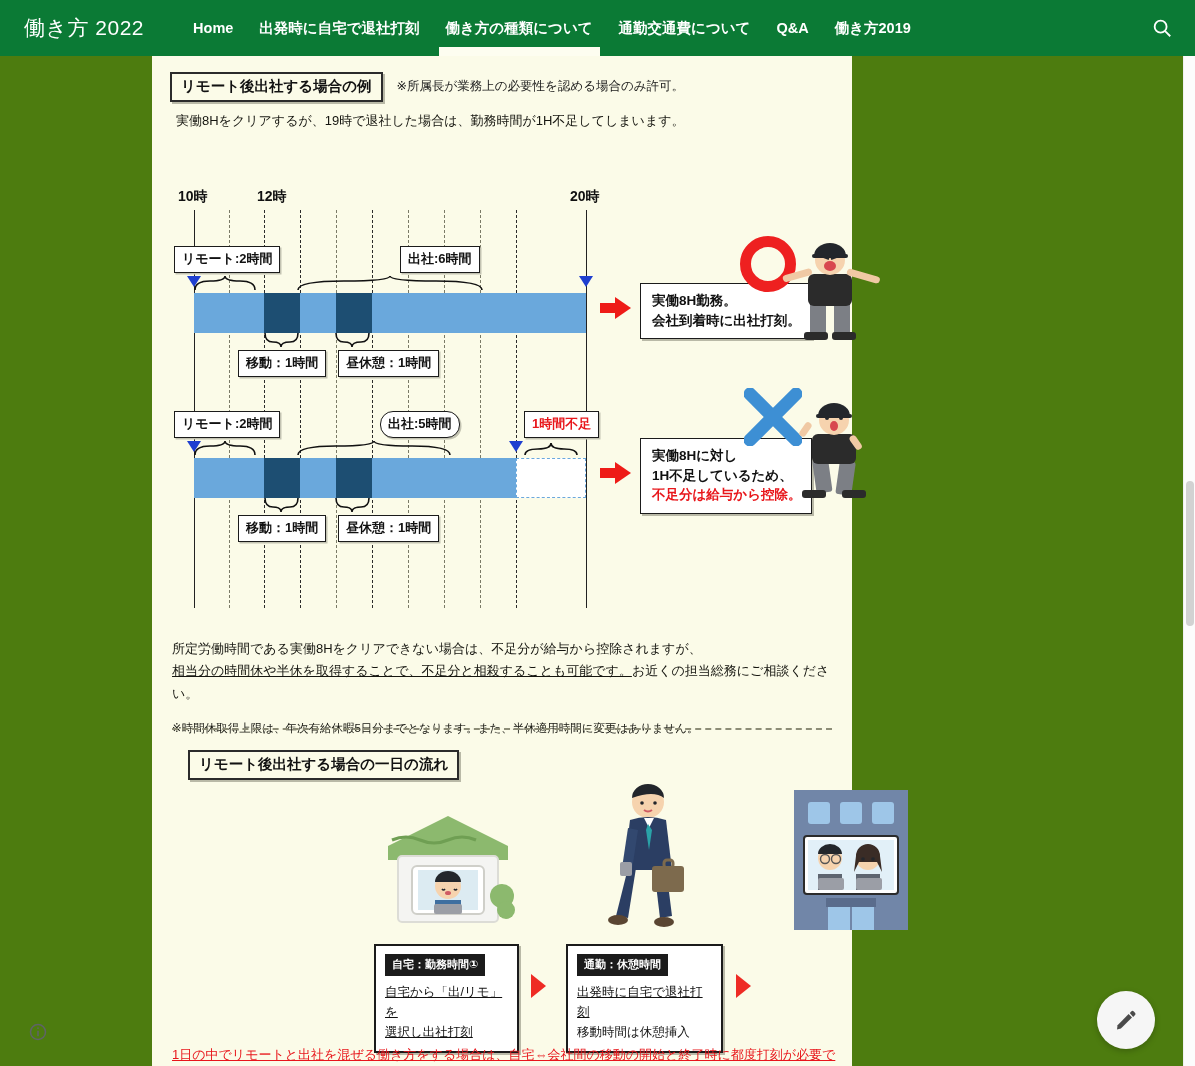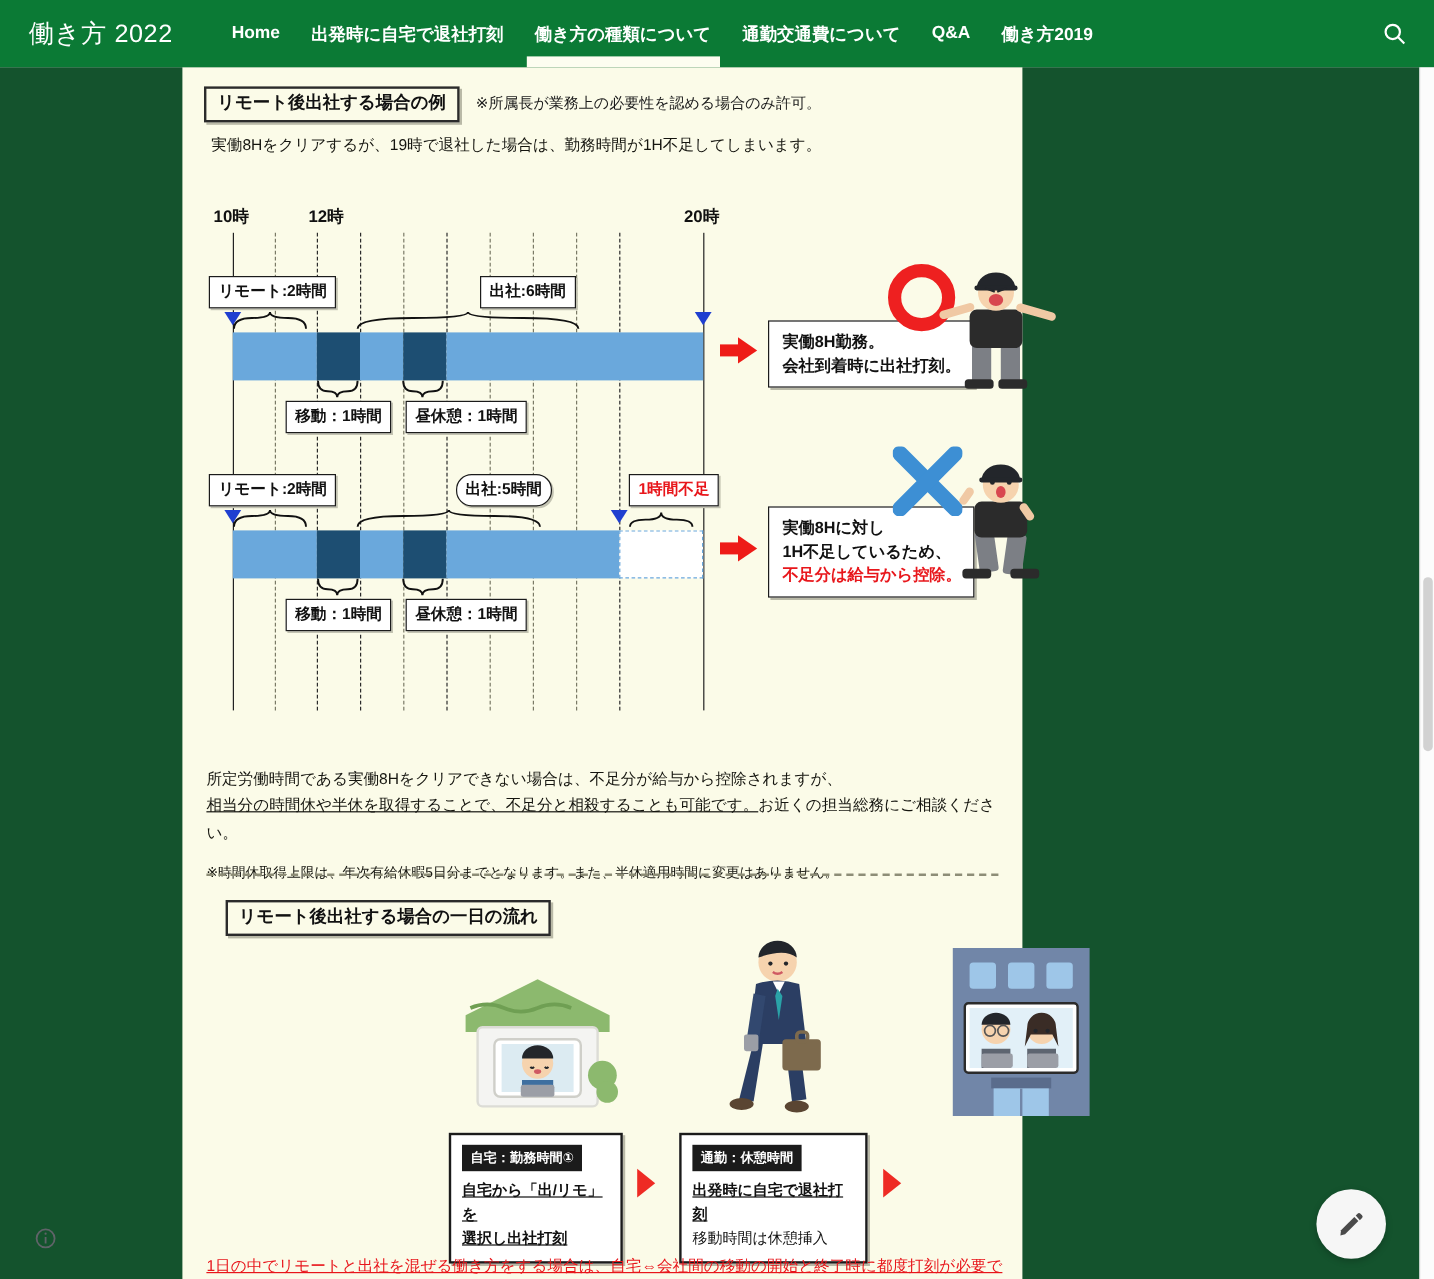--- a/index.html
+++ b/index.html
@@ -41,21 +41,21 @@
     position: absolute; right: 20px; top: 50%;
     transform: translateY(-50%);
     width: 26px; height: 26px; cursor: pointer;
     display: flex; align-items: center; justify-content: center;
   }
 
   
   .page-body {
     position: absolute; top: 56px; left: 0;
     width: 1183px; height: 1010px;
-    background: #14532d;
+    background: #4d7c0f;
   }
   .doc {
     position: absolute; left: 152px; top: 0;
     width: 700px; min-height: 1010px;
     background: #fbfbe8;
   }
 
   
   .chip {
     display: inline-block;
@@ -143,21 +143,21 @@
     position: absolute;
     border: 2px solid #1b1b1b; background: #ffffff;
     padding: 8px 9px 9px 9px;
     box-shadow: 2px 2px 0 #b9b9a7;
   }
   .flow-head {
     display: inline-block; background: #1b1b1b; color: #ffffff;
     font-weight: bold; font-size: 11px; padding: 3px 7px 4px 7px;
     margin-bottom: 6px;
   }
-  .flow-line { font-size: 12.5px; font-weight: bold; color: #111; line-height: 1.6; }
+  .flow-line { font-size: 12.5px; font-weight: normal; color: #111; line-height: 1.6; }
   .flow-line.u { text-decoration: underline; }
   .flow-line.plain { font-weight: normal; text-decoration: none; }
 
   .tri-red {
     position: absolute; width: 0; height: 0;
     border-top: 12px solid transparent; border-bottom: 12px solid transparent;
     border-left: 15px solid #ee2b24;
   }
 
   
@@ -215,21 +215,21 @@
 
     <div style="position:absolute;left:18px;top:16px;" class="chip-row">
       <span class="chip">リモート後出社する場合の例</span>
       <span class="chip-note">※所属長が業務上の必要性を認める場合のみ許可。</span>
     </div>
 
     <div style="position:absolute;left:24px;top:54px;width:660px;">
       <div class="para">実働8Hをクリアするが、19時で退社した場合は、勤務時間が1H不足してしまいます。</div>
     </div>
 
-    <div class="chart" style="position:absolute;left:0px;top:116px;width:700px;height:440px;">
+    <div class="chart" style="position:absolute;left:0px;top:132px;width:700px;height:440px;">
 
       <div class="hourlab" style="left:26px;top:0px;">10時</div>
       <div class="hourlab" style="left:105px;top:0px;">12時</div>
       <div class="hourlab" style="left:418px;top:0px;">20時</div>
 
       <div class="tl-grid" style="top:22px;bottom:20px;">
         <div class="gl solid" style="left:42px;"></div>
         <div class="gl" style="left:77px;"></div>
         <div class="gl dark" style="left:112px;"></div>
         <div class="gl dark" style="left:148px;"></div>

